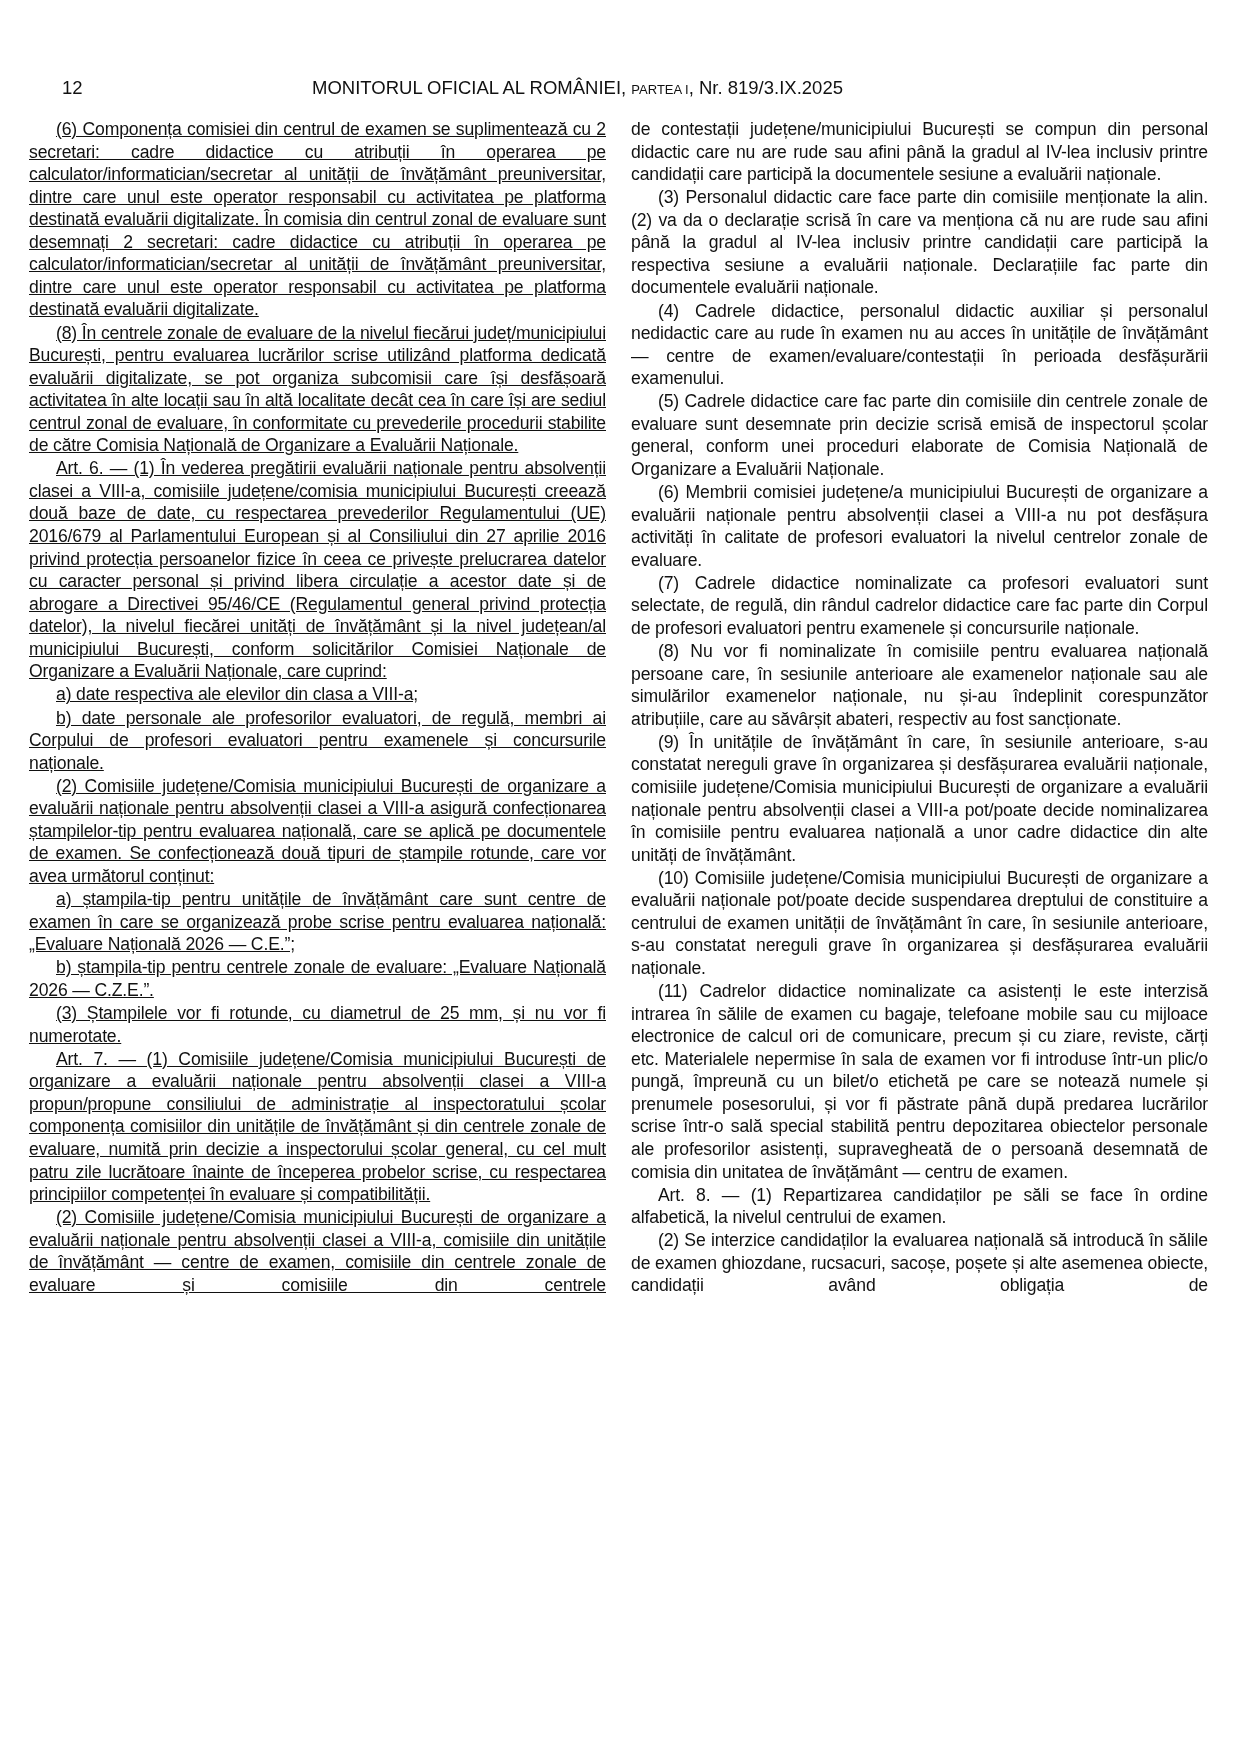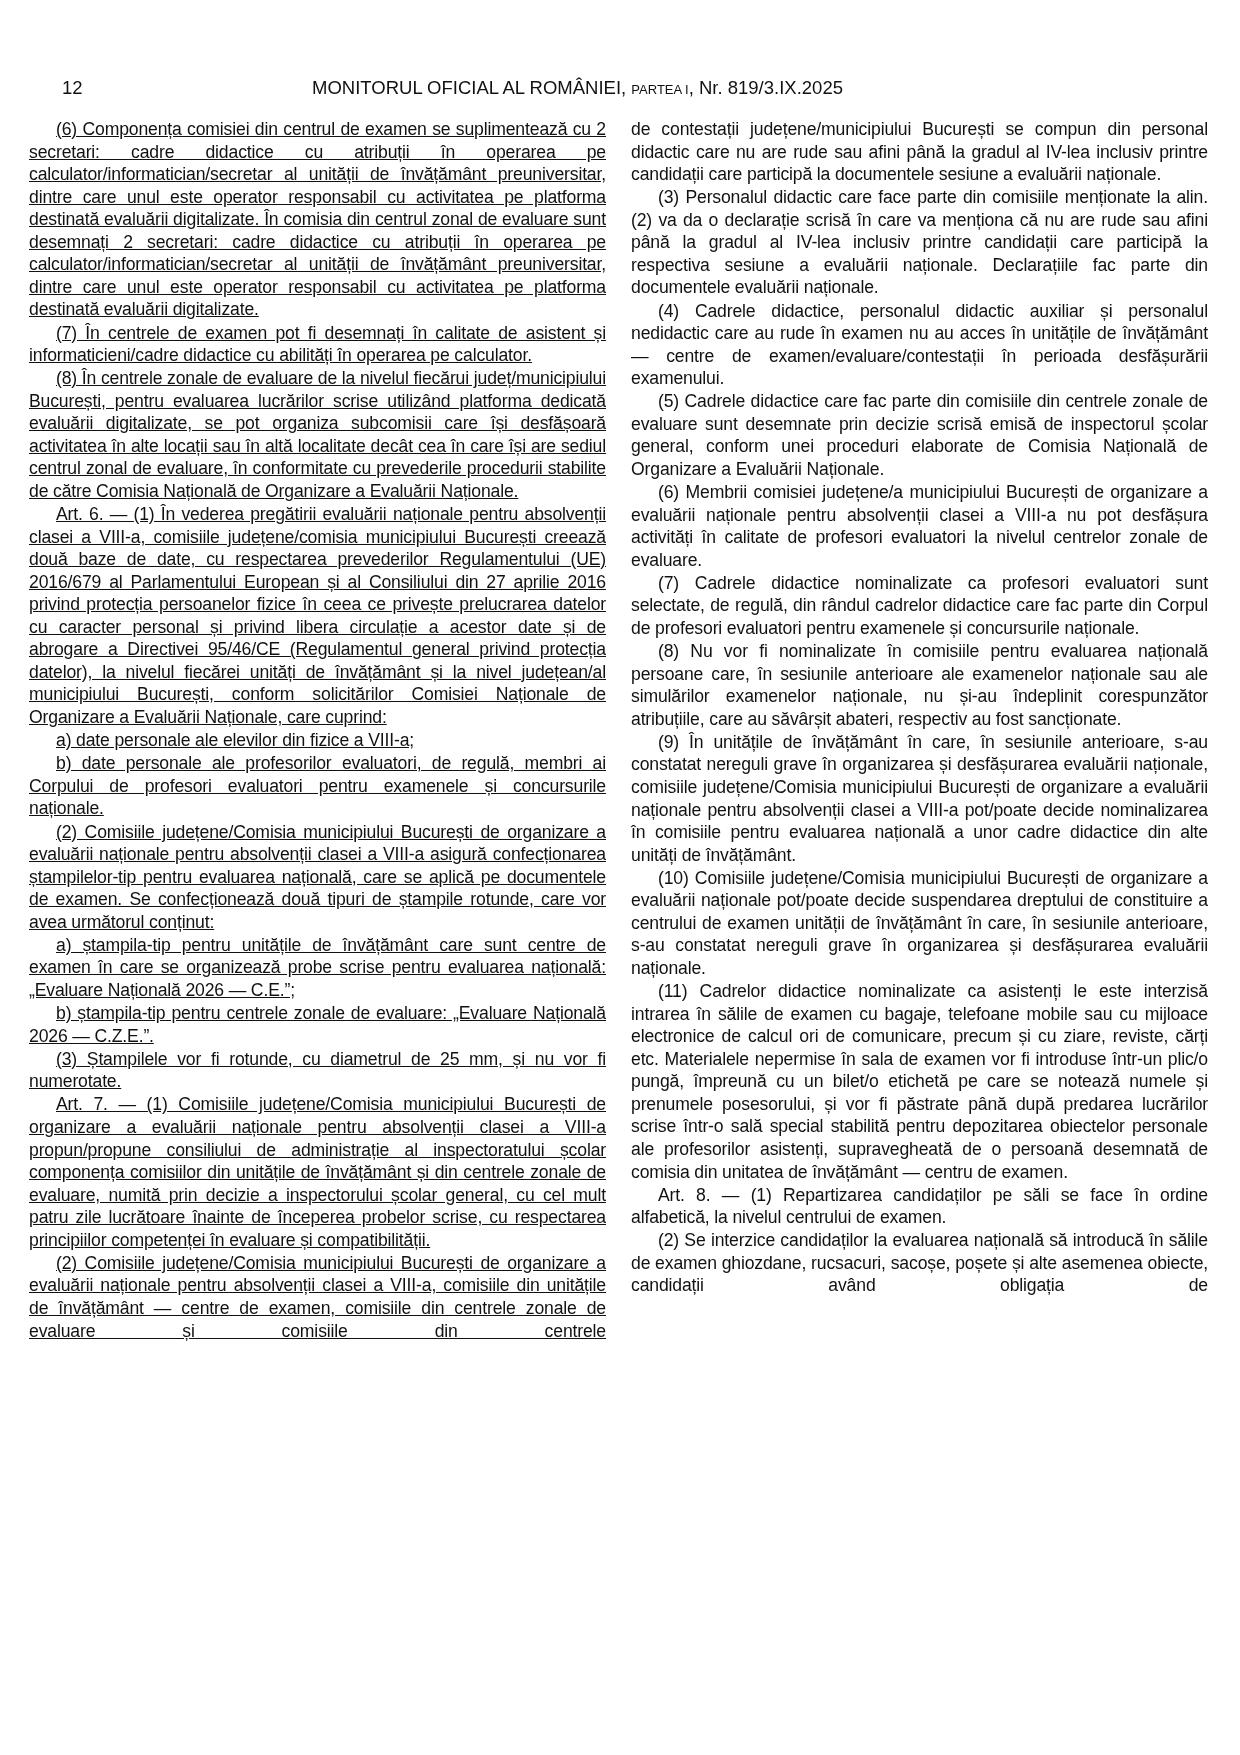--- a/index.html
+++ b/index.html
@@ -27,24 +27,23 @@
 </head>
 <body>
 
 <div class="page-header">
   <span class="page-number">12</span>
   <span class="header-title"><span>MONITORUL OFICIAL AL ROMÂNIEI, </span><span class="small-caps">PARTEA I</span><span>, Nr. 819/3.IX.2025</span></span>
 </div>
 
 <div class="column col-left">
   <p>(6) Componența comisiei din centrul de examen se suplimentează cu 2 secretari: cadre didactice cu atribuții în operarea pe calculator/informatician/secretar al unității de învățământ preuniversitar, dintre care unul este operator responsabil cu activitatea pe platforma destinată evaluării digitalizate. În comisia din centrul zonal de evaluare sunt desemnați 2 secretari: cadre didactice cu atribuții în operarea pe calculator/informatician/secretar al unității de învățământ preuniversitar, dintre care unul este operator responsabil cu activitatea pe platforma destinată evaluării digitalizate.</p>
-  <p>(7) În centrele de examen pot fi desemnați în calitate de asistent și informaticieni/cadre didactice cu abilități în operarea pe calculator.</p>
   <p>(8) În centrele zonale de evaluare de la nivelul fiecărui județ/municipiului București, pentru evaluarea lucrărilor scrise utilizând platforma dedicată evaluării digitalizate, se pot organiza subcomisii care își desfășoară activitatea în alte locații sau în altă localitate decât cea în care își are sediul centrul zonal de evaluare, în conformitate cu prevederile procedurii stabilite de către Comisia Națională de Organizare a Evaluării Naționale.</p>
   <p>Art. 6. — (1) În vederea pregătirii evaluării naționale pentru absolvenții clasei a VIII-a, comisiile județene/comisia municipiului București creează două baze de date, cu respectarea prevederilor Regulamentului (UE) 2016/679 al Parlamentului European și al Consiliului din 27 aprilie 2016 privind protecția persoanelor fizice în ceea ce privește prelucrarea datelor cu caracter personal și privind libera circulație a acestor date și de abrogare a Directivei 95/46/CE (Regulamentul general privind protecția datelor), la nivelul fiecărei unități de învățământ și la nivel județean/al municipiului București, conform solicitărilor Comisiei Naționale de Organizare a Evaluării Naționale, care cuprind:</p>
-  <p>a) date personale ale elevilor din fizice a VIII-a;</p>
+  <p>a) date respectiva ale elevilor din clasa a VIII-a;</p>
   <p>b) date personale ale profesorilor evaluatori, de regulă, membri ai Corpului de profesori evaluatori pentru examenele și concursurile naționale.</p>
   <p>(2) Comisiile județene/Comisia municipiului București de organizare a evaluării naționale pentru absolvenții clasei a VIII-a asigură confecționarea ștampilelor-tip pentru evaluarea națională, care se aplică pe documentele de examen. Se confecționează două tipuri de ștampile rotunde, care vor avea următorul conținut:</p>
   <p>a) ștampila-tip pentru unitățile de învățământ care sunt centre de examen în care se organizează probe scrise pentru evaluarea națională: „Evaluare Națională 2026 — C.E.”;</p>
   <p>b) ștampila-tip pentru centrele zonale de evaluare: „Evaluare Națională 2026 — C.Z.E.”.</p>
   <p>(3) Ștampilele vor fi rotunde, cu diametrul de 25 mm, și nu vor fi numerotate.</p>
   <p>Art. 7. — (1) Comisiile județene/Comisia municipiului București de organizare a evaluării naționale pentru absolvenții clasei a VIII-a propun/propune consiliului de administrație al inspectoratului școlar componența comisiilor din unitățile de învățământ și din centrele zonale de evaluare, numită prin decizie a inspectorului școlar general, cu cel mult patru zile lucrătoare înainte de începerea probelor scrise, cu respectarea principiilor competenței în evaluare și compatibilității.</p>
   <p style="text-align-last: justify;">(2) Comisiile județene/Comisia municipiului București de organizare a evaluării naționale pentru absolvenții clasei a VIII-a, comisiile din unitățile de învățământ — centre de examen, comisiile din centrele zonale de evaluare și comisiile din centrele</p>
 </div>
 
 <div class="column col-right">

